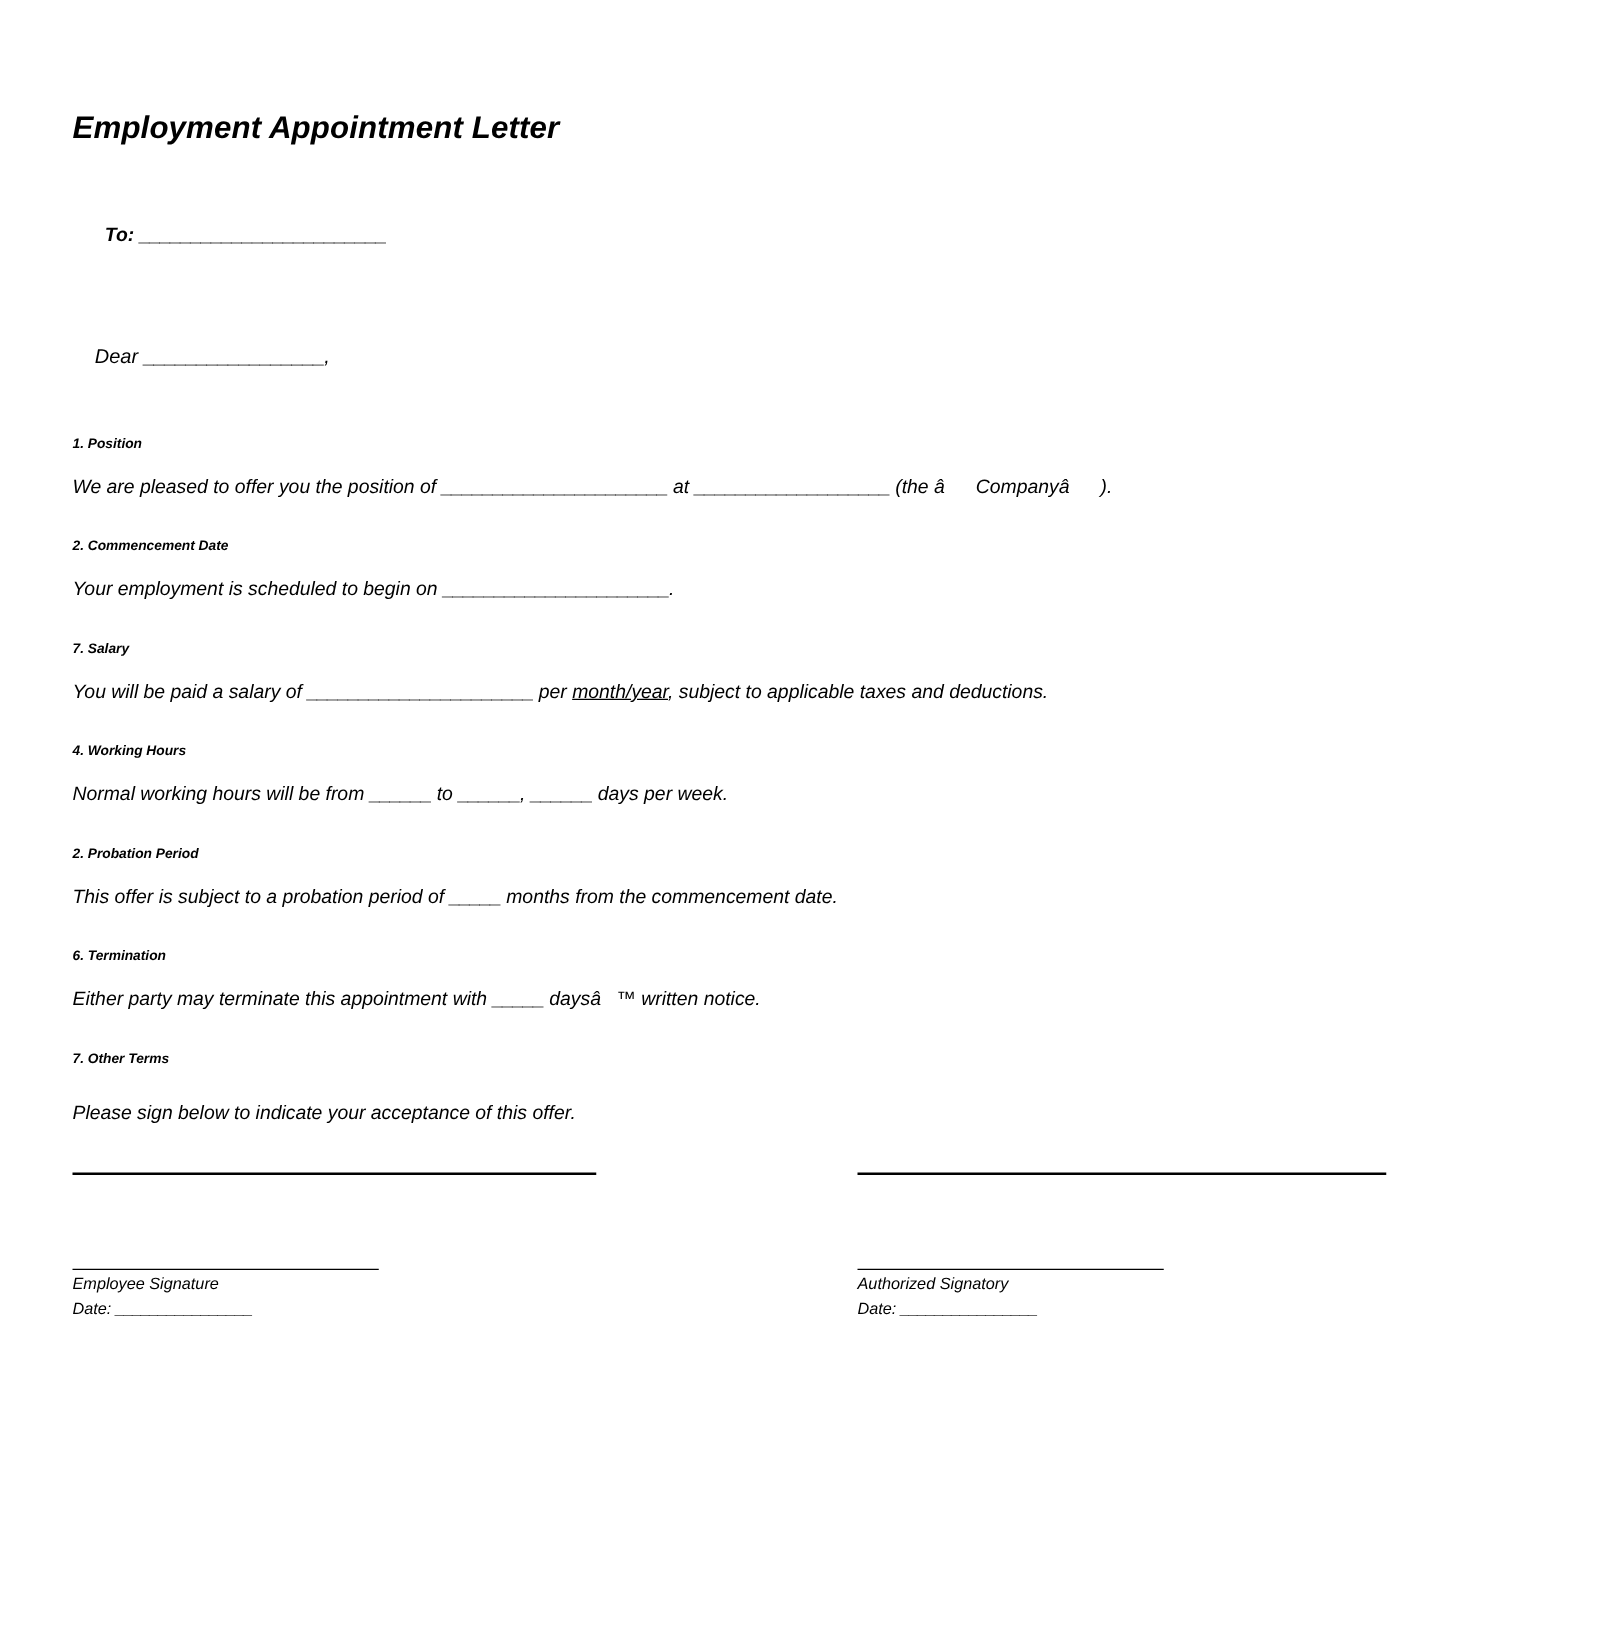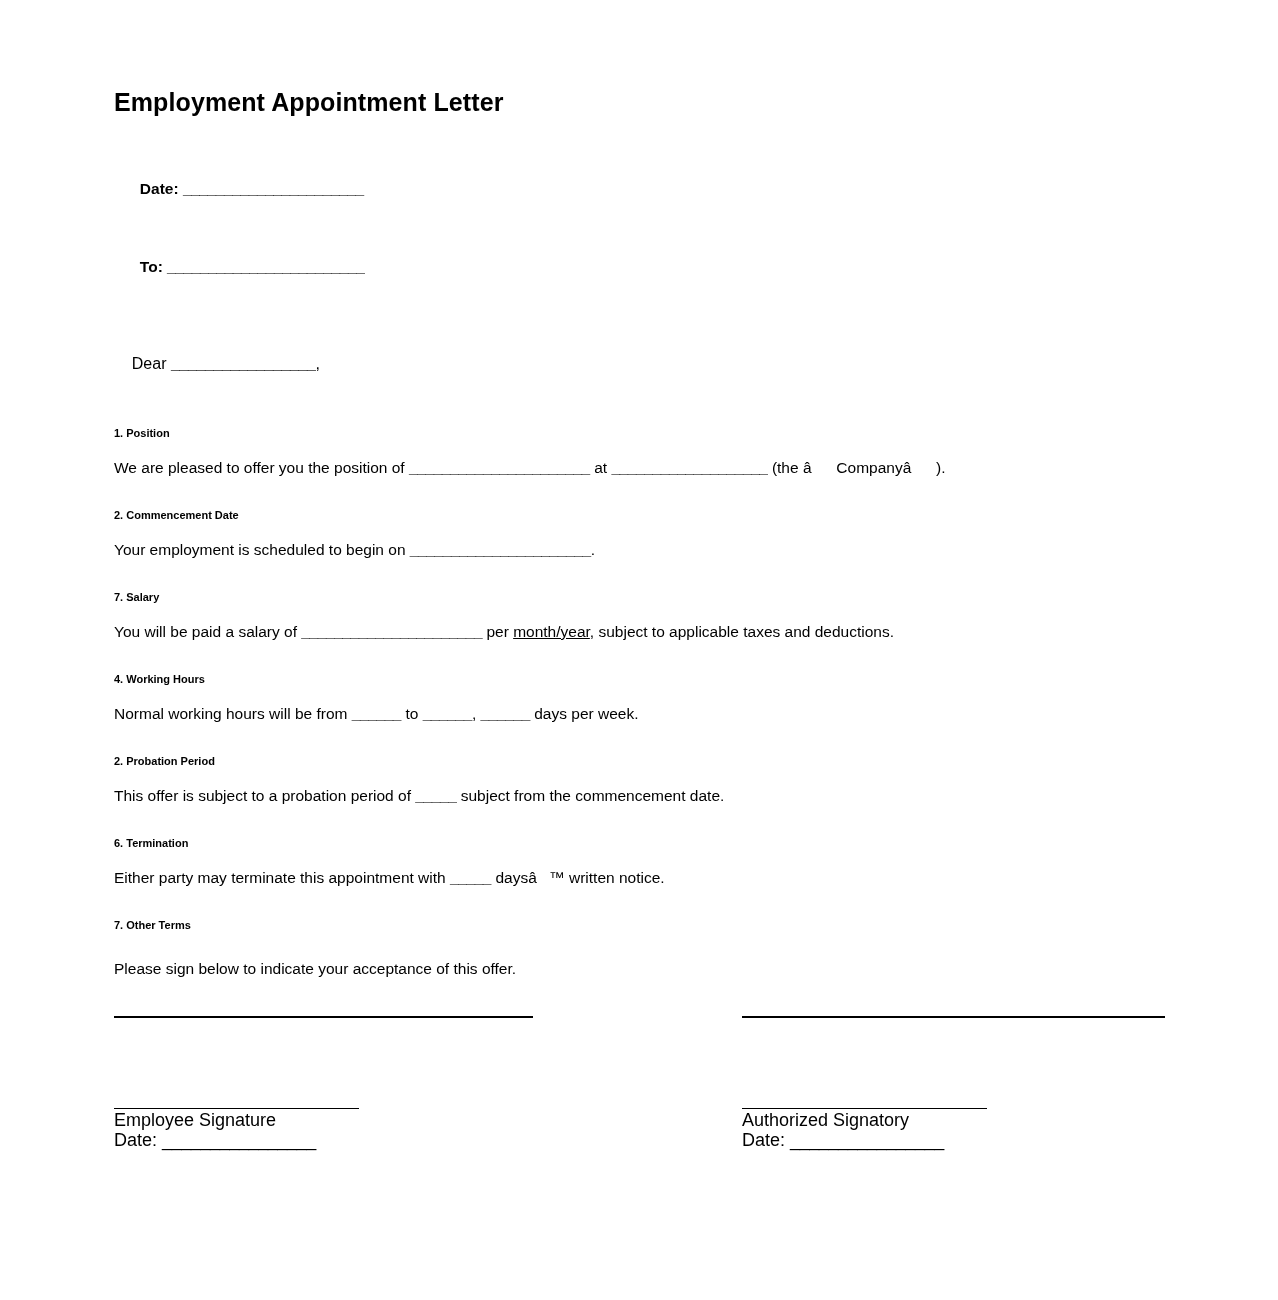--- a/index.html
+++ b/index.html
@@ -13,21 +13,22 @@
     font-family: "Liberation Sans", sans-serif;
     color: #000000;
     -webkit-font-smoothing: antialiased;
   }
   .page {
     position: relative;
     width: 1278px;
     height: 1300px;
     background: #ffffff;
     box-sizing: border-box;
-    padding: 0 114px;
+    padding: 0 58px;
+    font-style: italic;
   }
   .doc-title {
     margin: 0;
     padding-top: 88px;
     font-size: 25px;
     font-weight: bold;
     letter-spacing: 0.1px;
     line-height: 1.15;
   }
   .field-block {
@@ -86,22 +87,22 @@
   .sign-rule {
     position: absolute;
     top: 0;
     height: 0;
     border-top: 2px solid #000000;
   }
   .sign-rule.left  { left: 0px;   width: 419px; }
   .sign-rule.right { left: 628px; width: 423px; }
   .sign-col {
     position: absolute;
-    top: 92px;
-    font-size: 18px;
+    top: 77px;
+    font-size: 13px;
     line-height: 20px;
   }
   .sign-col.left  { left: 0px; }
   .sign-col.right { left: 628px; }
   .sign-caption-rule {
     width: 245px;
     height: 0;
     border-top: 1px solid #000000;
     margin-bottom: 1px;
   }
@@ -115,23 +116,20 @@
   }
 </style>
 </head>
 <body>
 
 <div class="page">
 
   <h1 class="doc-title">Employment Appointment Letter</h1>
 
   <div class="field-block">
-    <div class="field-line">
-      <span>Date:</span><span> </span><span class="blank">______________________</span>
-    </div>
     <div class="field-line">
       <span>To:</span><span> </span><span class="blank">________________________</span>
     </div>
   </div>
 
   <div class="salutation">
     <span>Dear </span><span class="blank">_________________</span><span>,</span>
   </div>
 
   <div class="section">
@@ -149,21 +147,21 @@
     <p class="section-body"><span>You will be paid a salary of </span><span class="blank">______________________</span><span> per </span><u class="inline-underline">month/year</u><span>, subject to applicable taxes and deductions.</span></p>
   </div>
 
   <div class="section">
     <h2 class="section-heading">4. Working Hours</h2>
     <p class="section-body"><span>Normal working hours will be from </span><span class="blank">______</span><span> to </span><span class="blank">______</span><span>, </span><span class="blank">______</span><span> days per week.</span></p>
   </div>
 
   <div class="section">
     <h2 class="section-heading">2. Probation Period</h2>
-    <p class="section-body"><span>This offer is subject to a probation period of </span><span class="blank">_____</span><span> subject from the commencement date.</span></p>
+    <p class="section-body"><span>This offer is subject to a probation period of </span><span class="blank">_____</span><span> months from the commencement date.</span></p>
   </div>
 
   <div class="section">
     <h2 class="section-heading">6. Termination</h2>
     <p class="section-body"><span>Either party may terminate this appointment with </span><span class="blank">_____</span><span> daysâ™ written notice.</span></p>
   </div>
 
   <div class="section">
     <h2 class="section-heading">7. Other Terms</h2>
     <p class="note-line">Please sign below to indicate your acceptance of this offer.</p>

